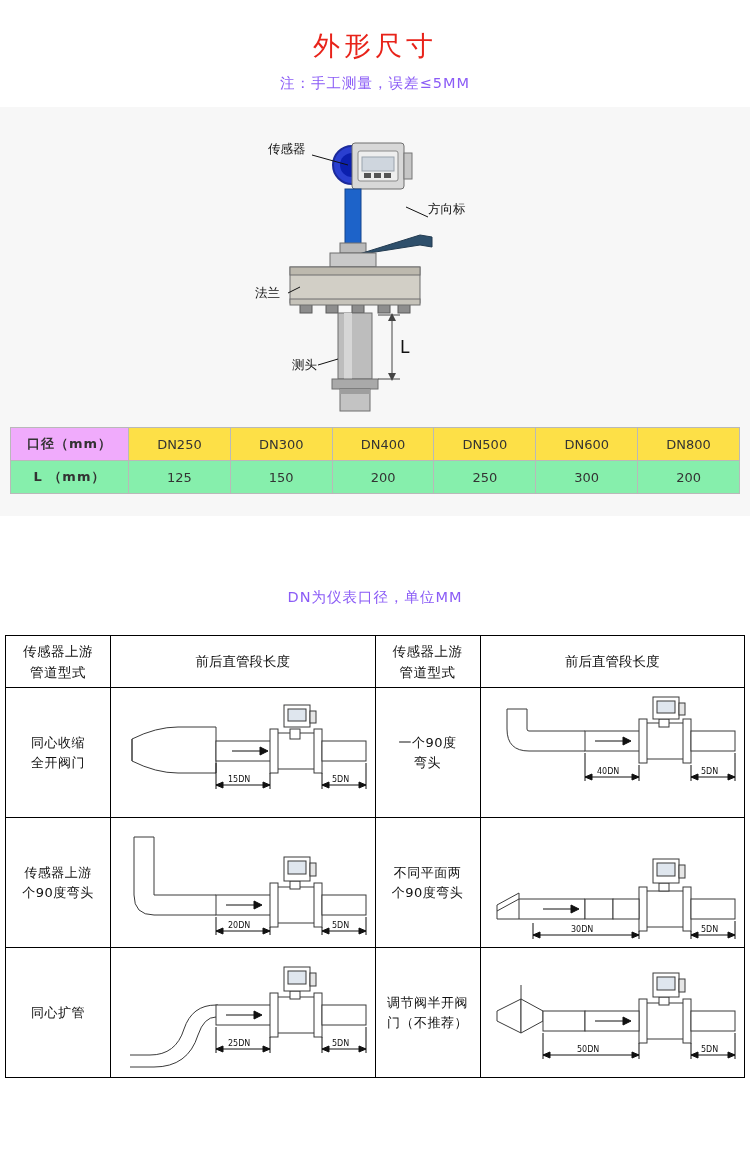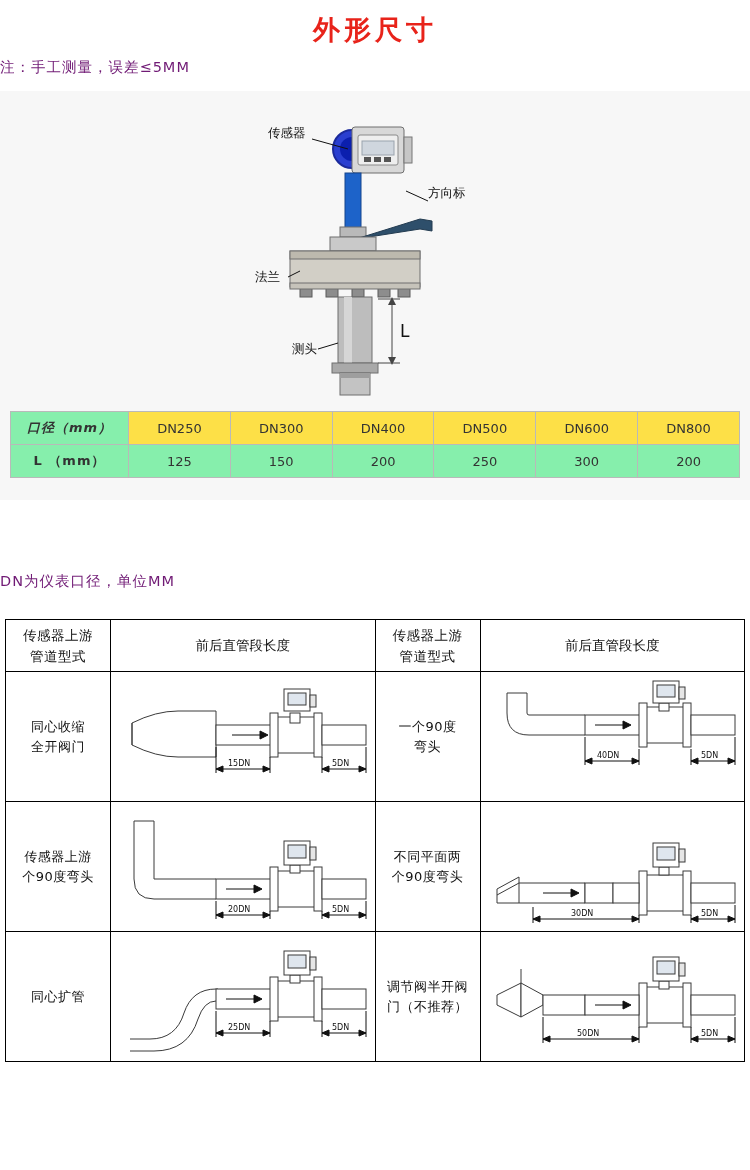--- a/index.html
+++ b/index.html
@@ -9,27 +9,27 @@
     background: #ffffff;
     font-family: "DejaVu Sans", "Liberation Sans", sans-serif;
   }
   .page { width: 750px; position: relative; }
 
   
   .sec-title {
     text-align: center;
     color: #e8231a;
     font-size: 27px;
-    font-weight: bold;
+    font-weight: normal;
     letter-spacing: 4px;
-    padding-top: 12px;
+    padding-top: 28px;
   }
   .sec-sub {
-    text-align: left;
-    color: #701a75;
+    text-align: center;
+    color: #8b5cf6;
     font-size: 14.5px;
     letter-spacing: 1px;
     padding-top: 10px;
     padding-bottom: 14px;
   }
 
   
   .diagram-panel {
     width: 750px;
     height: 312px;
@@ -54,21 +54,21 @@
     font-size: 13px;
     color: #333;
   }
   table.dim td.head {
     background: #dedede;
     font-weight: bold;
     width: 118px;
     letter-spacing: 1px;
   }
   table.dim tr.r1 td { background: #fde047; }
-  table.dim tr.r1 td.head { background: #86efac; font-style: italic; }
+  table.dim tr.r1 td.head { background: #f0abfc; }
   table.dim tr.r2 td { background: #86efac; }
 
   .gap-white { height: 56px; background: #ffffff; }
 
   
   .sec2-wrap { padding-top: 6px; }
 
   table.install {
     border-collapse: collapse;
     width: 740px;

